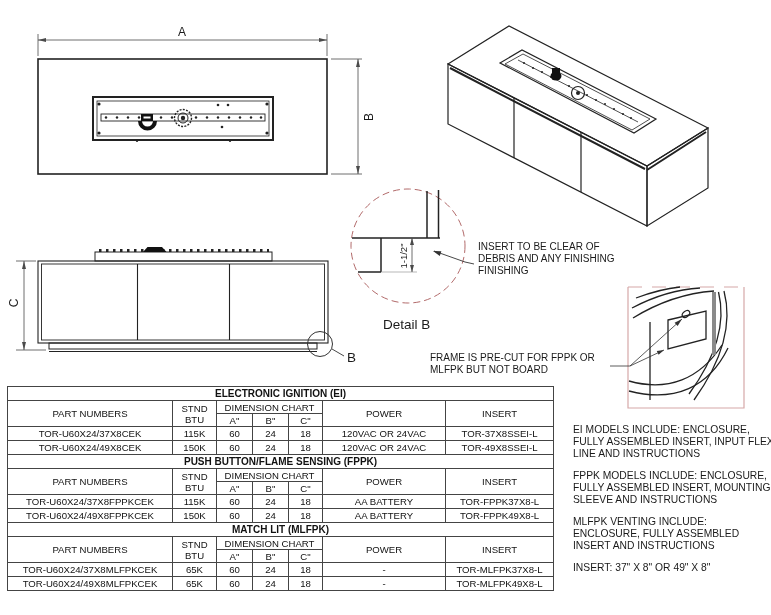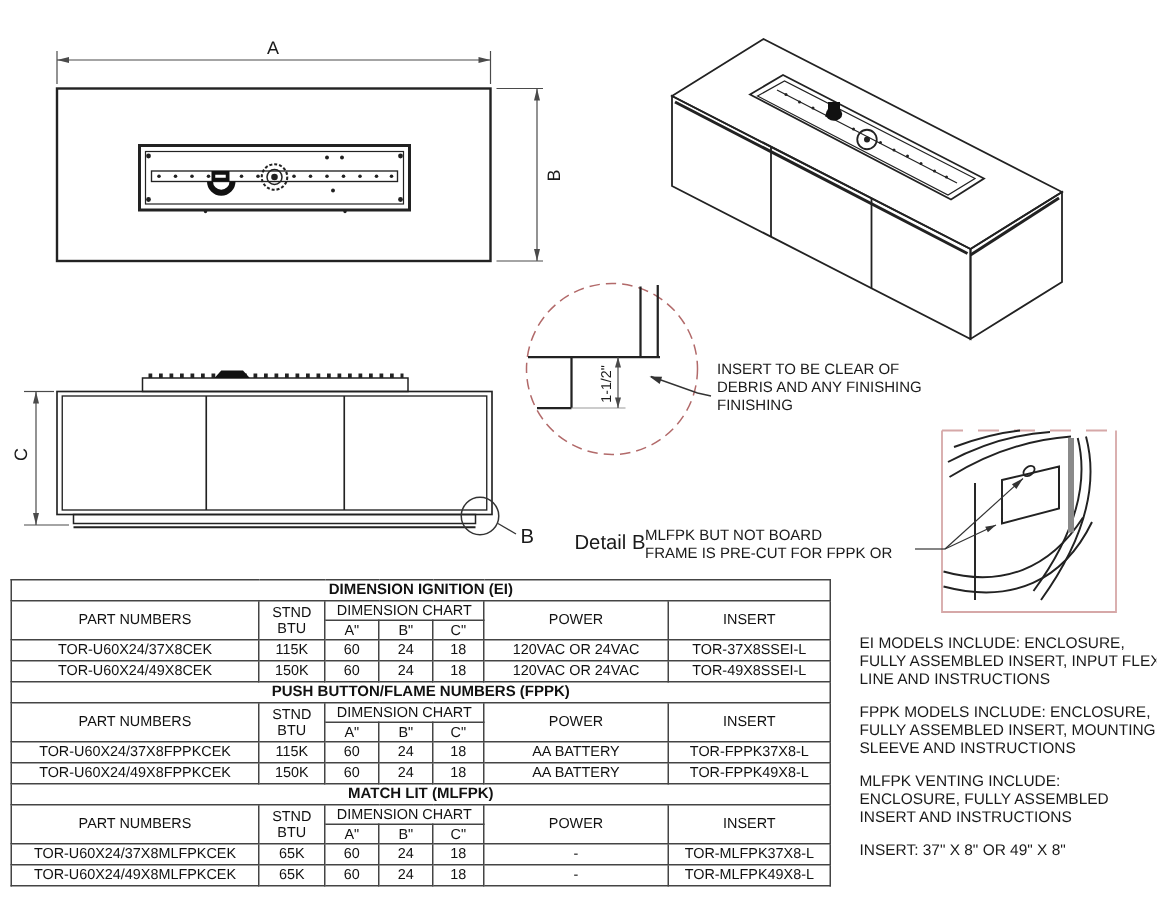--- a/index.html
+++ b/index.html
@@ -1,20 +1,20 @@
 <!DOCTYPE html>
 <html><head>
 <meta charset="utf-8">
 <style>
   html,body{margin:0;padding:0;background:#fff;}
   #canvas{position:relative;width:771px;height:615px;background:#fff;overflow:hidden;
           font-family:"Liberation Sans",sans-serif;color:#111;}
   #linework{position:absolute;left:0;top:0;}
   .note{position:absolute;font-size:10px;line-height:12px;color:#1a1a1a;letter-spacing:0;}
-  #detail-b-caption{position:absolute;left:383px;top:317px;font-size:13.5px;color:#1a1a1a;margin-top:37px;}
+  #detail-b-caption{position:absolute;left:383px;top:317px;font-size:13.5px;color:#1a1a1a;}
   #venting-note{left:478px;top:241px;}
   #frame-note{left:430px;top:352px;}
   #model-notes{position:absolute;left:573px;top:424px;width:202px;font-size:10.3px;line-height:12px;color:#1a1a1a;}
   #model-notes p{margin:0 0 10px 0;}
   #model-notes b{font-weight:normal;}
   
   #spec-table-wrap{position:absolute;left:7px;top:386px;width:546px;}
   table.spec{border-collapse:collapse;width:546px;table-layout:fixed;font-size:9.6px;color:#111;}
   table.spec td{border:1px solid #444;text-align:center;vertical-align:middle;padding:0;
                 overflow:hidden;white-space:nowrap;line-height:11px;}
@@ -226,38 +226,38 @@
 
   <div class="note" id="venting-note">
     <div>INSERT TO BE CLEAR OF</div>
     <div>DEBRIS AND ANY FINISHING</div>
     <div>FINISHING</div>
   </div>
 
   <div id="detail-b-caption">Detail B</div>
 
   <div class="note" id="frame-note">
+    <div>FRAME IS PRE-CUT FOR FPPK OR</div>
     <div>MLFPK BUT NOT BOARD</div>
-    <div>FRAME IS PRE-CUT FOR FPPK OR</div>
   </div>
 
   <div id="spec-table-wrap">
     <table class="spec">
       <colgroup>
         <col style="width:165px">
           <col style="width:44px">
           <col style="width:36px">
         <col style="width:36px">
           <col style="width:34px">
           <col style="width:123px">
         <col style="width:108px">
       </colgroup>
       <tbody>
           <tr class="sec">
-            <td colspan="7">DIMENSION IGNITION (EI)</td>
+            <td colspan="7">ELECTRONIC IGNITION (EI)</td>
           </tr>
           <tr class="hdr">
             <td rowspan="2">PART NUMBERS</td>
             <td rowspan="2">STND<br>BTU</td>
             <td colspan="3">DIMENSION CHART</td>
             <td rowspan="2">POWER</td>
             <td rowspan="2">INSERT</td>
           </tr>
           <tr class="hdr">
             <td>A"</td>
@@ -276,21 +276,21 @@
           <tr class="data">
             <td>TOR-U60X24/49X8CEK</td>
             <td>150K</td>
             <td>60</td>
             <td>24</td>
             <td>18</td>
             <td>120VAC OR 24VAC</td>
             <td>TOR-49X8SSEI-L</td>
           </tr>
           <tr class="sec">
-            <td colspan="7">PUSH BUTTON/FLAME NUMBERS (FPPK)</td>
+            <td colspan="7">PUSH BUTTON/FLAME SENSING (FPPK)</td>
           </tr>
           <tr class="hdr">
             <td rowspan="2">PART NUMBERS</td>
             <td rowspan="2">STND<br>BTU</td>
             <td colspan="3">DIMENSION CHART</td>
             <td rowspan="2">POWER</td>
             <td rowspan="2">INSERT</td>
           </tr>
           <tr class="hdr">
             <td>A"</td>

